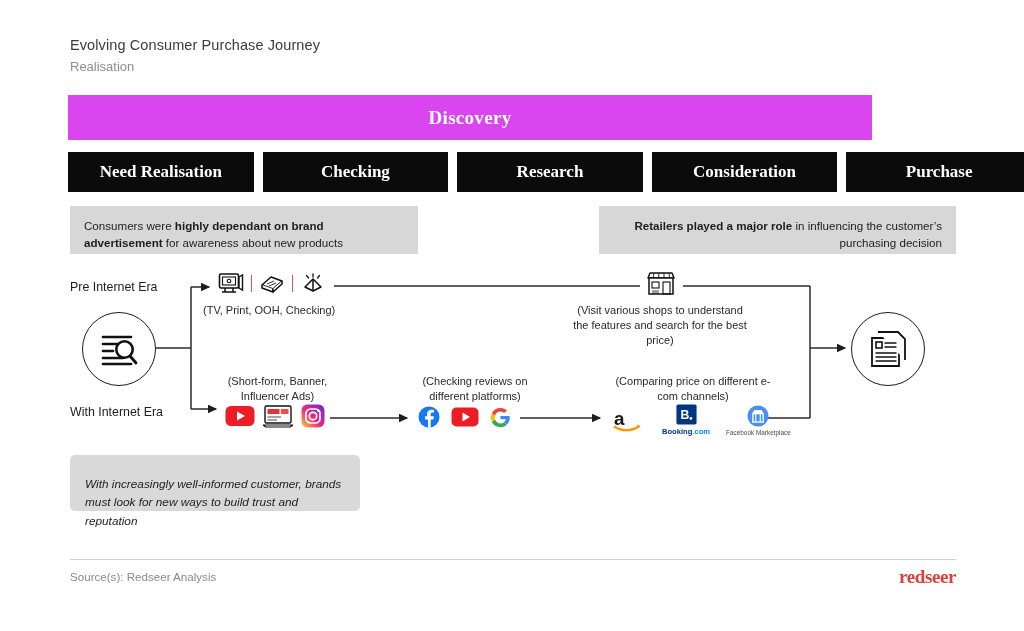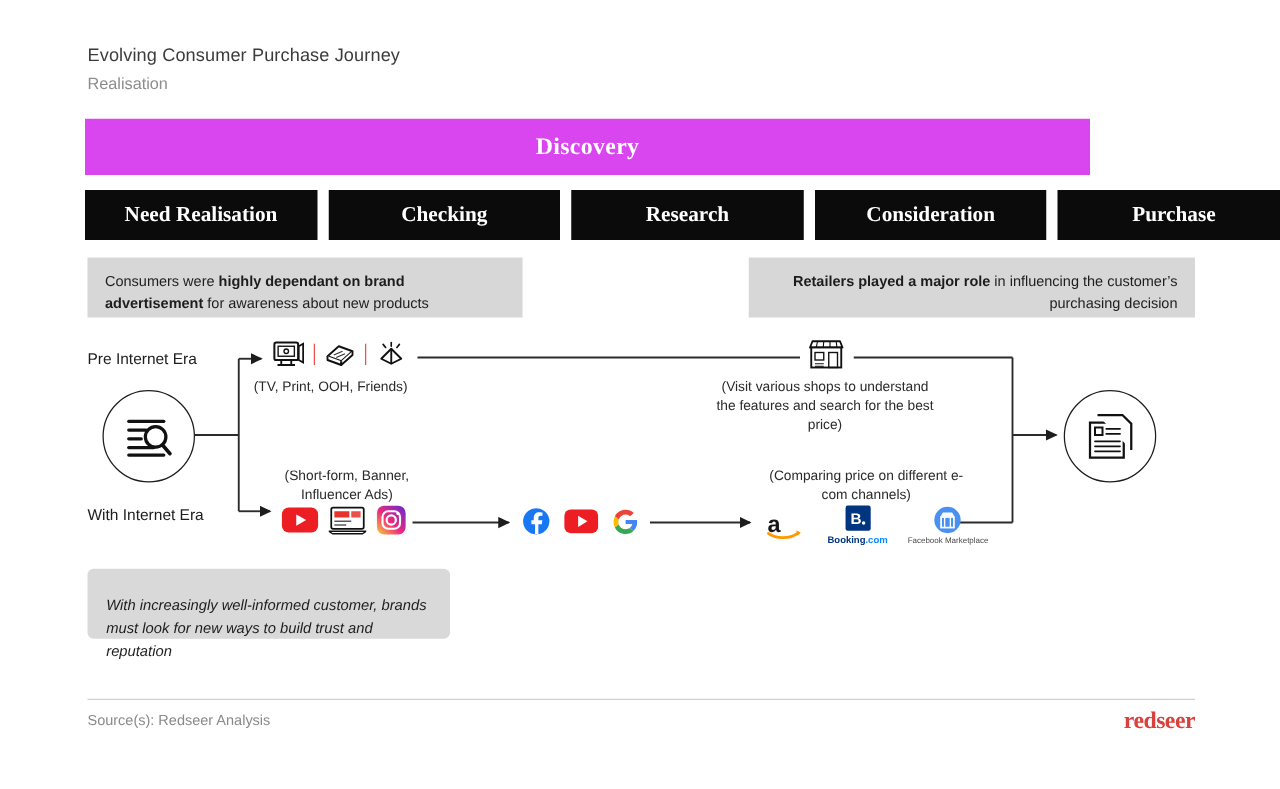--- a/index.html
+++ b/index.html
@@ -220,21 +220,21 @@
         <path d="M5,15 L13,7 L21,15 L13,19 Z"></path>
         <path d="M13,7 L13,19"></path>
       </g>
       <g stroke="#111" stroke-width="1.3" stroke-linecap="round">
         <line x1="13" y1="5" x2="13" y2="2"></line>
         <line x1="8.5" y1="6" x2="6.5" y2="3.5"></line>
         <line x1="17.5" y1="6" x2="19.5" y2="3.5"></line>
       </g>
     </svg>
   </div>
-  <div class="caption" id="cap-pre-media">(TV, Print, OOH, Friends)</div>
+  <div class="caption" id="cap-pre-media">(TV, Print, OOH, Checking)</div>
 
   <svg id="shop-icon" width="32" height="28" viewBox="0 0 32 28">
     <path d="M3,8 L5,3 h22 l2,5 z" fill="#fff" stroke="#111" stroke-width="1.5" stroke-linejoin="round"></path>
     <g stroke="#111" stroke-width=".9">
       <line x1="9" y1="3" x2="8" y2="8"></line>
         <line x1="14" y1="3" x2="13.6" y2="8"></line>
       <line x1="19" y1="3" x2="19" y2="8"></line>
         <line x1="24" y1="3" x2="24.5" y2="8"></line>
     </g>
     <rect x="4" y="8" width="24" height="16" fill="#fff" stroke="#111" stroke-width="1.5"></rect>
@@ -271,20 +271,21 @@
           <stop offset="1" stop-color="#6228d7"></stop>
         </linearGradient>
       </defs>
       <rect x="0.5" y="0.5" width="23" height="23" rx="6" fill="url(#ig)"></rect>
       <rect x="5" y="5" width="14" height="14" rx="4.5" fill="none" stroke="#fff" stroke-width="1.7"></rect>
       <circle cx="12" cy="12" r="3.7" fill="none" stroke="#fff" stroke-width="1.7"></circle>
       <circle cx="17.2" cy="6.9" r="1.15" fill="#fff"></circle>
     </svg>
   </div>
 
+  <div class="caption" id="cap-reviews">(Checking reviews on different platforms)</div>
   <div class="icon-row" id="row-reviews">
     <svg class="ico" width="22" height="22" viewBox="0 0 22 22">
       <circle cx="11" cy="11" r="10.5" fill="#1877f2"></circle>
       <path d="M12.7,21.4 V13.4 h2.7 l0.5,-3.1 h-3.2 V8.3 c0,-0.9 0.4,-1.7 1.8,-1.7 h1.5 V3.9 c0,0 -1.3,-0.2 -2.6,-0.2 c-2.7,0 -4.4,1.6 -4.4,4.5 v2.1 H7.1 v3.1 h2.9 v8 z" fill="#fff"></path>
     </svg>
     <svg class="ico" width="28" height="20" viewBox="0 0 28 20">
       <rect x="0.5" y="0.5" width="27" height="19" rx="5" fill="#ed1d24"></rect>
       <path d="M11.5,5.5 L19,10 L11.5,14.5 Z" fill="#fff"></path>
     </svg>
     <svg class="ico" width="21" height="21" viewBox="0 0 48 48">

